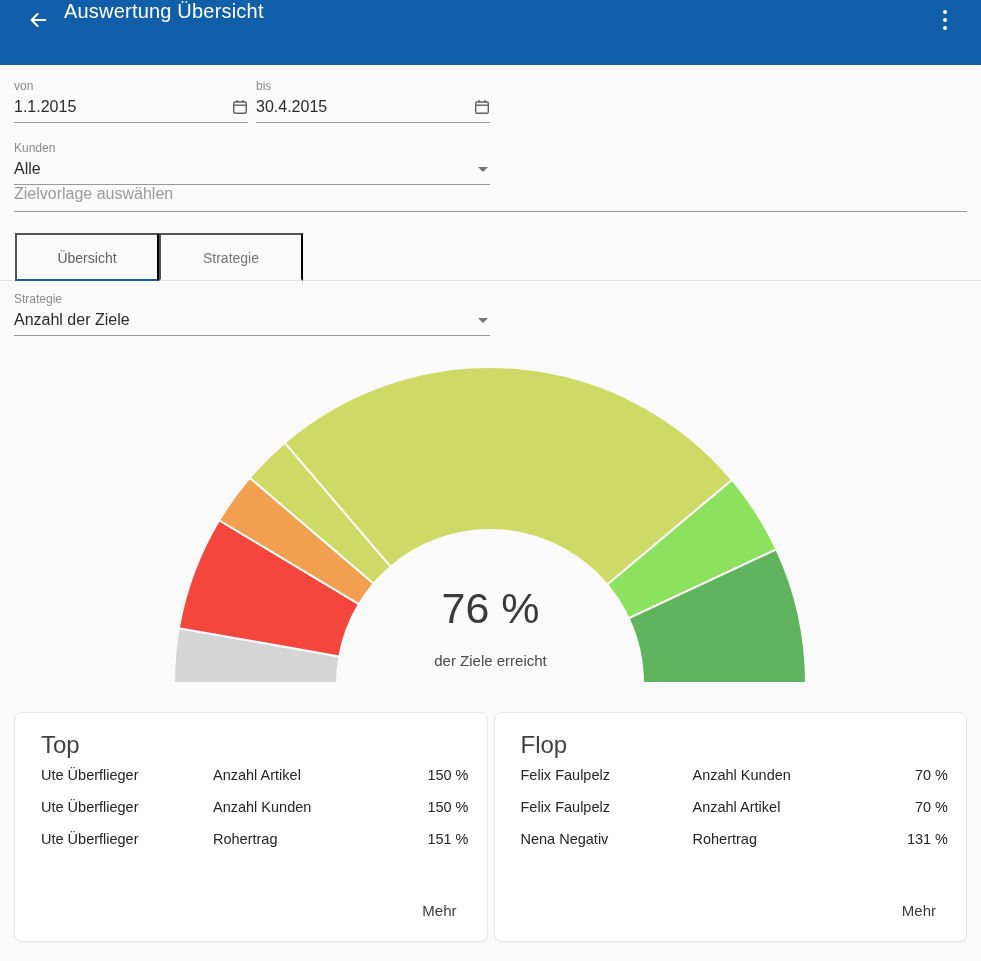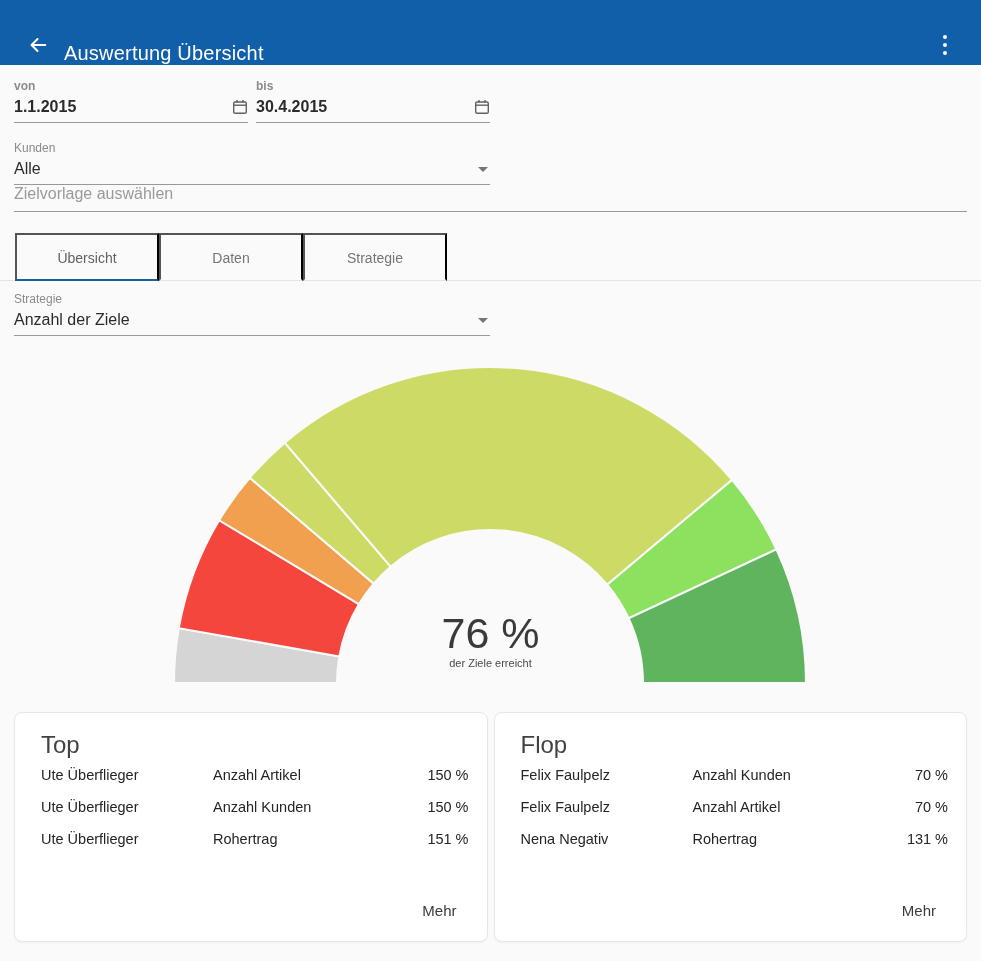--- a/index.html
+++ b/index.html
@@ -6,36 +6,36 @@
   html,body { width:981px; height:961px; }
   body {
     font-family:"Liberation Sans", sans-serif;
     background:#fafafa;
     color:#2b2b2b;
     overflow:hidden;
   }
   
   .appbar {
     height:65px; background:#105fa8; color:#fff;
-    display:flex; align-items:flex-end; padding:0 16px;
+    display:flex; align-items:flex-start; padding:0 16px;
   }
   .back-btn { width:40px; height:40px; display:flex; align-items:center; justify-content:center; cursor:pointer; margin-left:2px; }
   .appbar-title { font-size:20px; font-weight:500; margin-left:6px; letter-spacing:.2px; }
   .appbar-spacer { flex:1; }
   .kebab { width:40px; height:40px; display:flex; flex-direction:column; align-items:center; justify-content:center; gap:4px; cursor:pointer; }
   .kebab i { width:4px; height:4px; border-radius:50%; background:#fff; display:block; }
 
   
   .filters { padding:14px 14px 0 14px; }
   .dates-row { display:flex; width:476px; gap:8px; }
   .field { border-bottom:1px solid #999; padding-bottom:6px; }
   .field .flabel { display:block; font-size:12px; color:#8b8b8b; margin-bottom:5px; }
   .field .control { display:flex; align-items:center; }
   .field .value { flex:1; font-size:16px; color:#2b2b2b; }
-  .half { flex:1;font-weight:bold; }
+  .half { flex:1; }
   .w-select { width:476px; margin-top:18px; }
   .arrow-down { width:0; height:0; border-left:5px solid transparent; border-right:5px solid transparent; border-top:5px solid #757575; margin-right:2px; }
   .placeholder-field { width:953px; padding-bottom:8px; }
   .placeholder-field .value { color:#9a9a9a; }
   .cal-icon { flex:0 0 auto; margin-left:6px; }
 
   
   .tabs { display:flex; padding-left:15px; border-bottom:1px solid #e4e4e4; margin-top:21px; }
   .tab {
     width:144px; text-align:center; padding:15px 0 13px;
@@ -45,21 +45,21 @@
   }
   .tab.active { color:#616161; border-bottom-color:#155fa0; }
 
   .strategie-wrap { padding:11px 14px 0 14px; }
 
   
   .gauge-wrap { position:relative; margin-top:30px; height:320px; }
   .gauge-wrap svg { display:block; }
   .gauge-center { position:absolute; left:0; right:0; bottom:17px; text-align:center; }
   .gauge-value { font-size:43px; color:#3a3a3a; line-height:1.05; }
-  .gauge-label { font-size:11px; color:#4a4a4a; margin-top:1px; }
+  .gauge-label { font-size:15px; color:#4a4a4a; margin-top:21px; }
 
   
   .cards { display:flex; gap:6px; margin:26px 14px 0 14px; }
   .card {
     background:#fff; border:1px solid #e7e7e7; border-radius:8px;
     box-shadow:0 1px 2px rgba(0,0,0,0.04);
     height:230px; display:flex; flex-direction:column;
     padding:18px 18px 14px 26px; flex:1;
   }
   .card-title { font-size:24px; color:#424242; }
@@ -124,21 +124,20 @@
 
   <div class="field placeholder-field">
     <div class="control">
       <span class="value">Zielvorlage auswählen</span>
     </div>
   </div>
 </section>
 
 <nav class="tabs">
   <button class="tab active">Übersicht</button>
-  <button class="tab">Daten</button>
   <button class="tab">Strategie</button>
 </nav>
 
 <div class="strategie-wrap">
   <div class="field w-select" style="margin-top:0">
     <span class="flabel">Strategie</span>
     <div class="control">
       <span class="value">Anzahl der Ziele</span>
       <span class="arrow-down"></span>
     </div>

